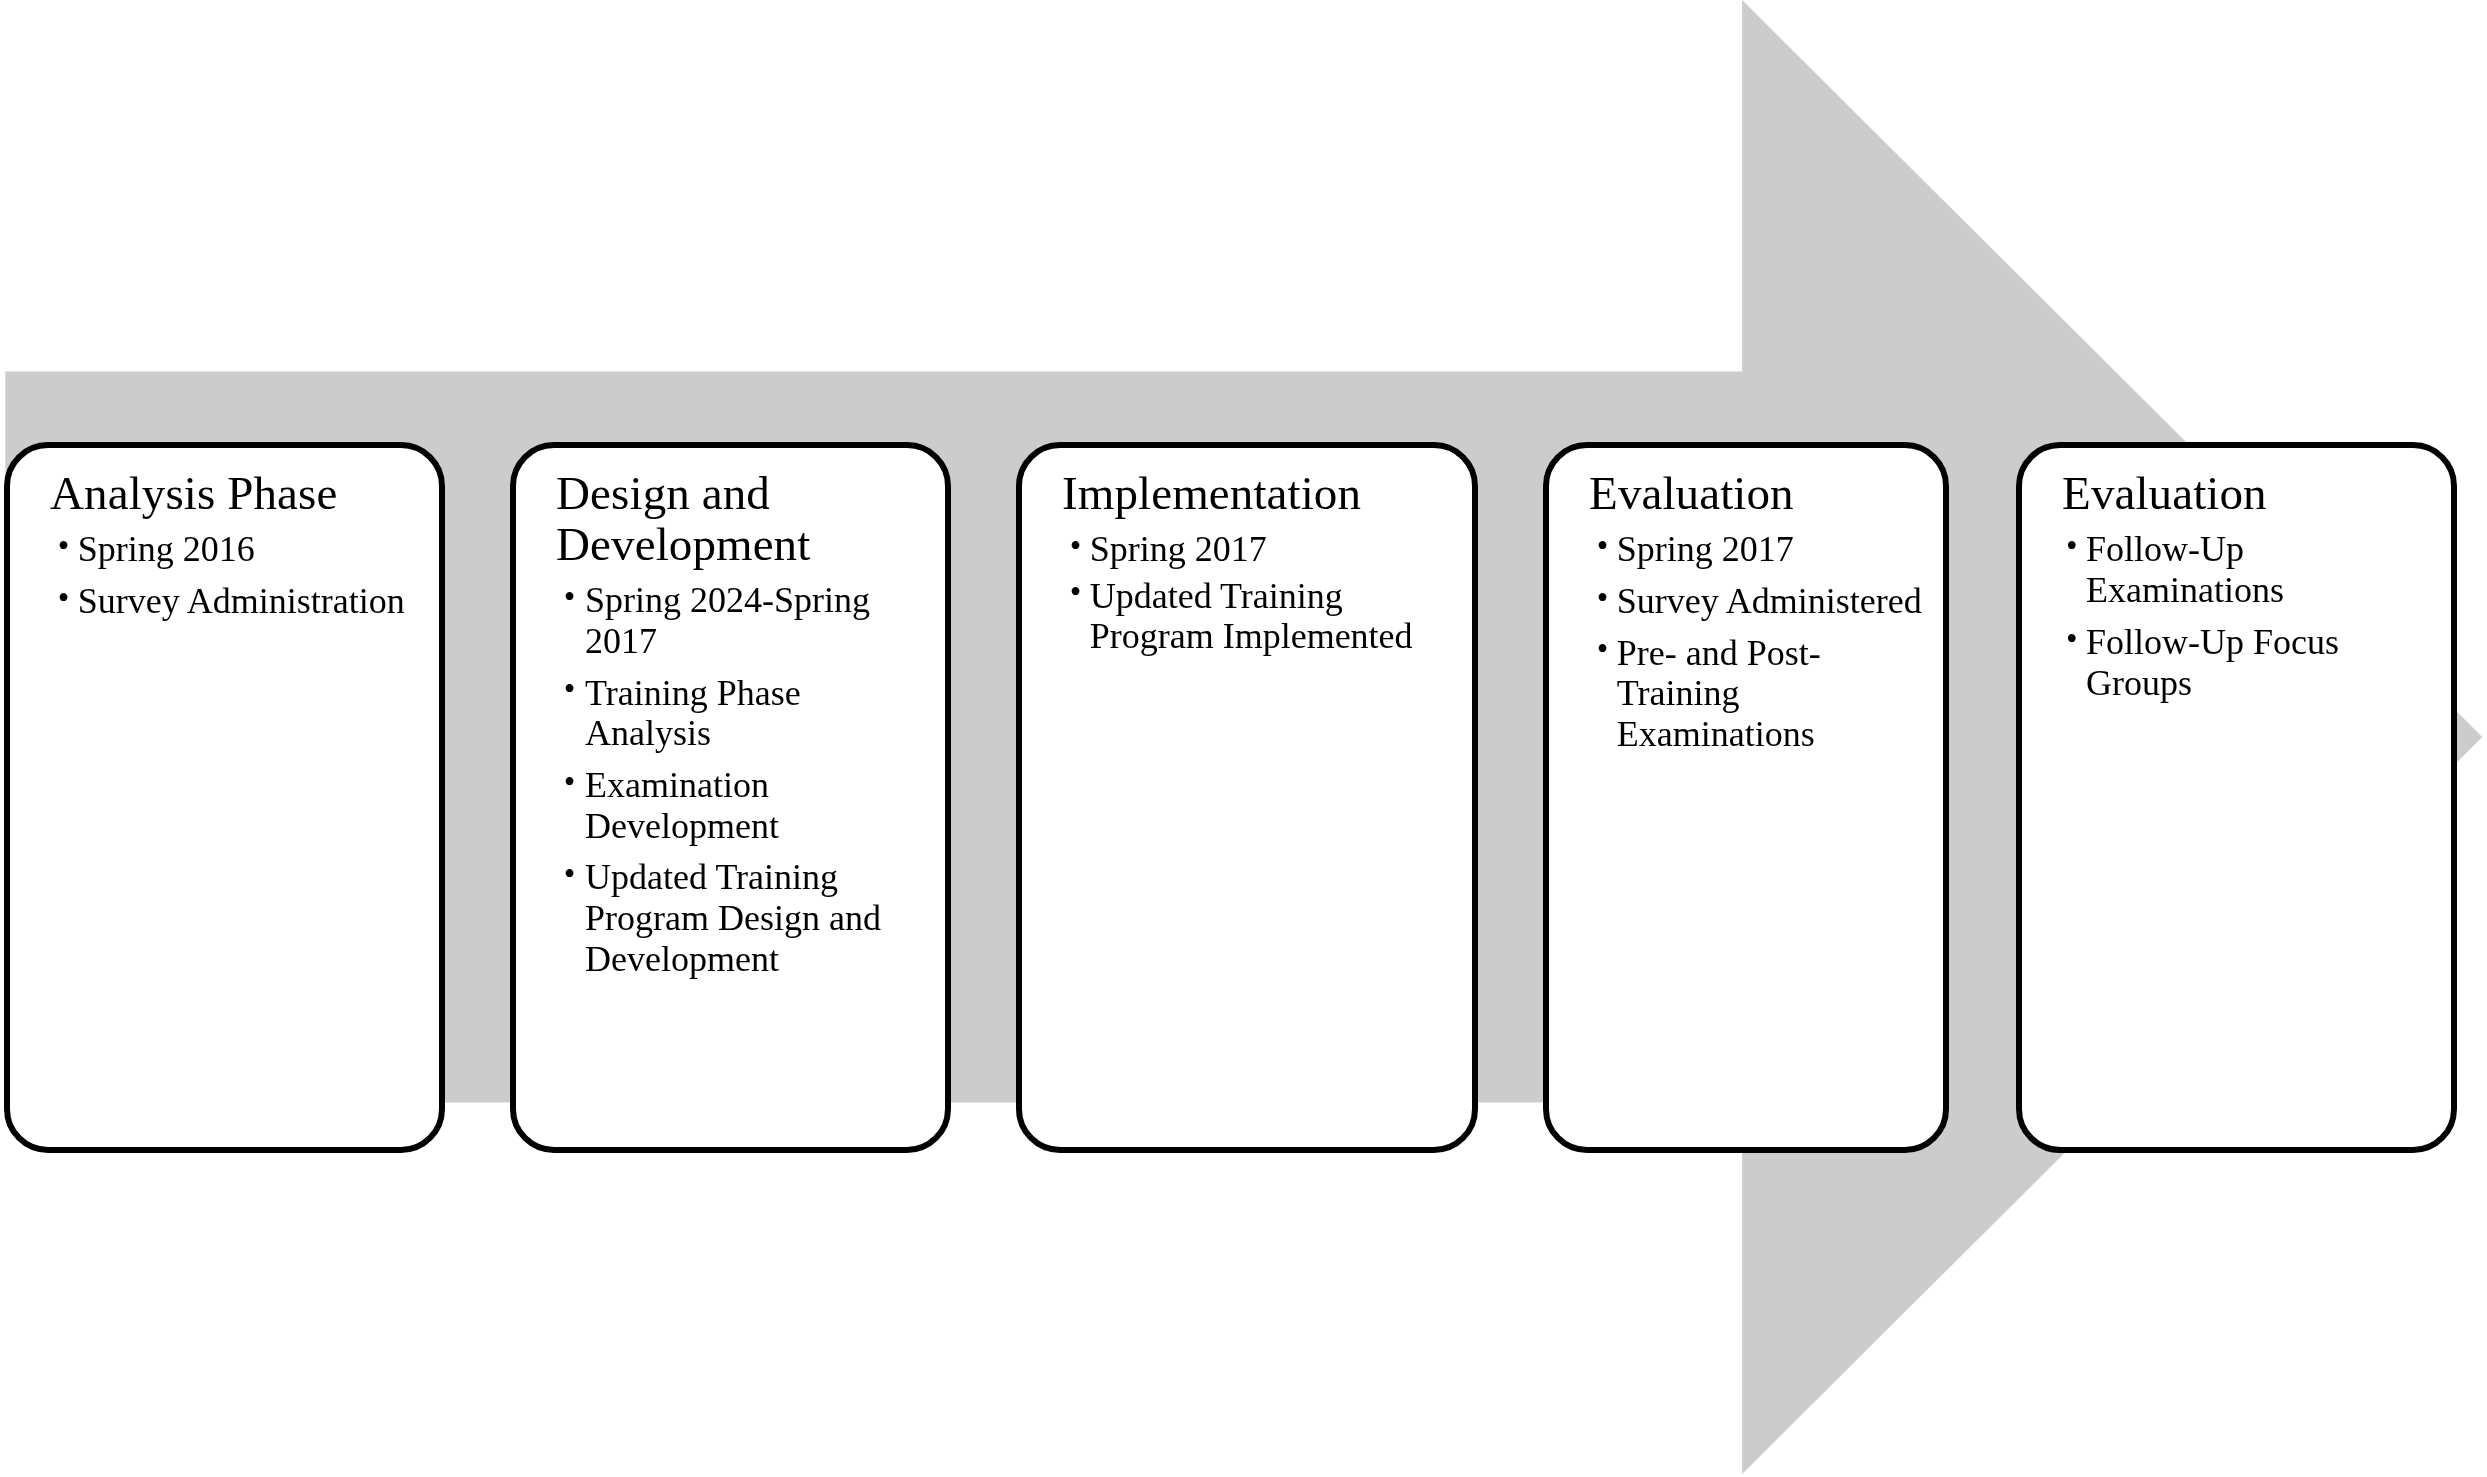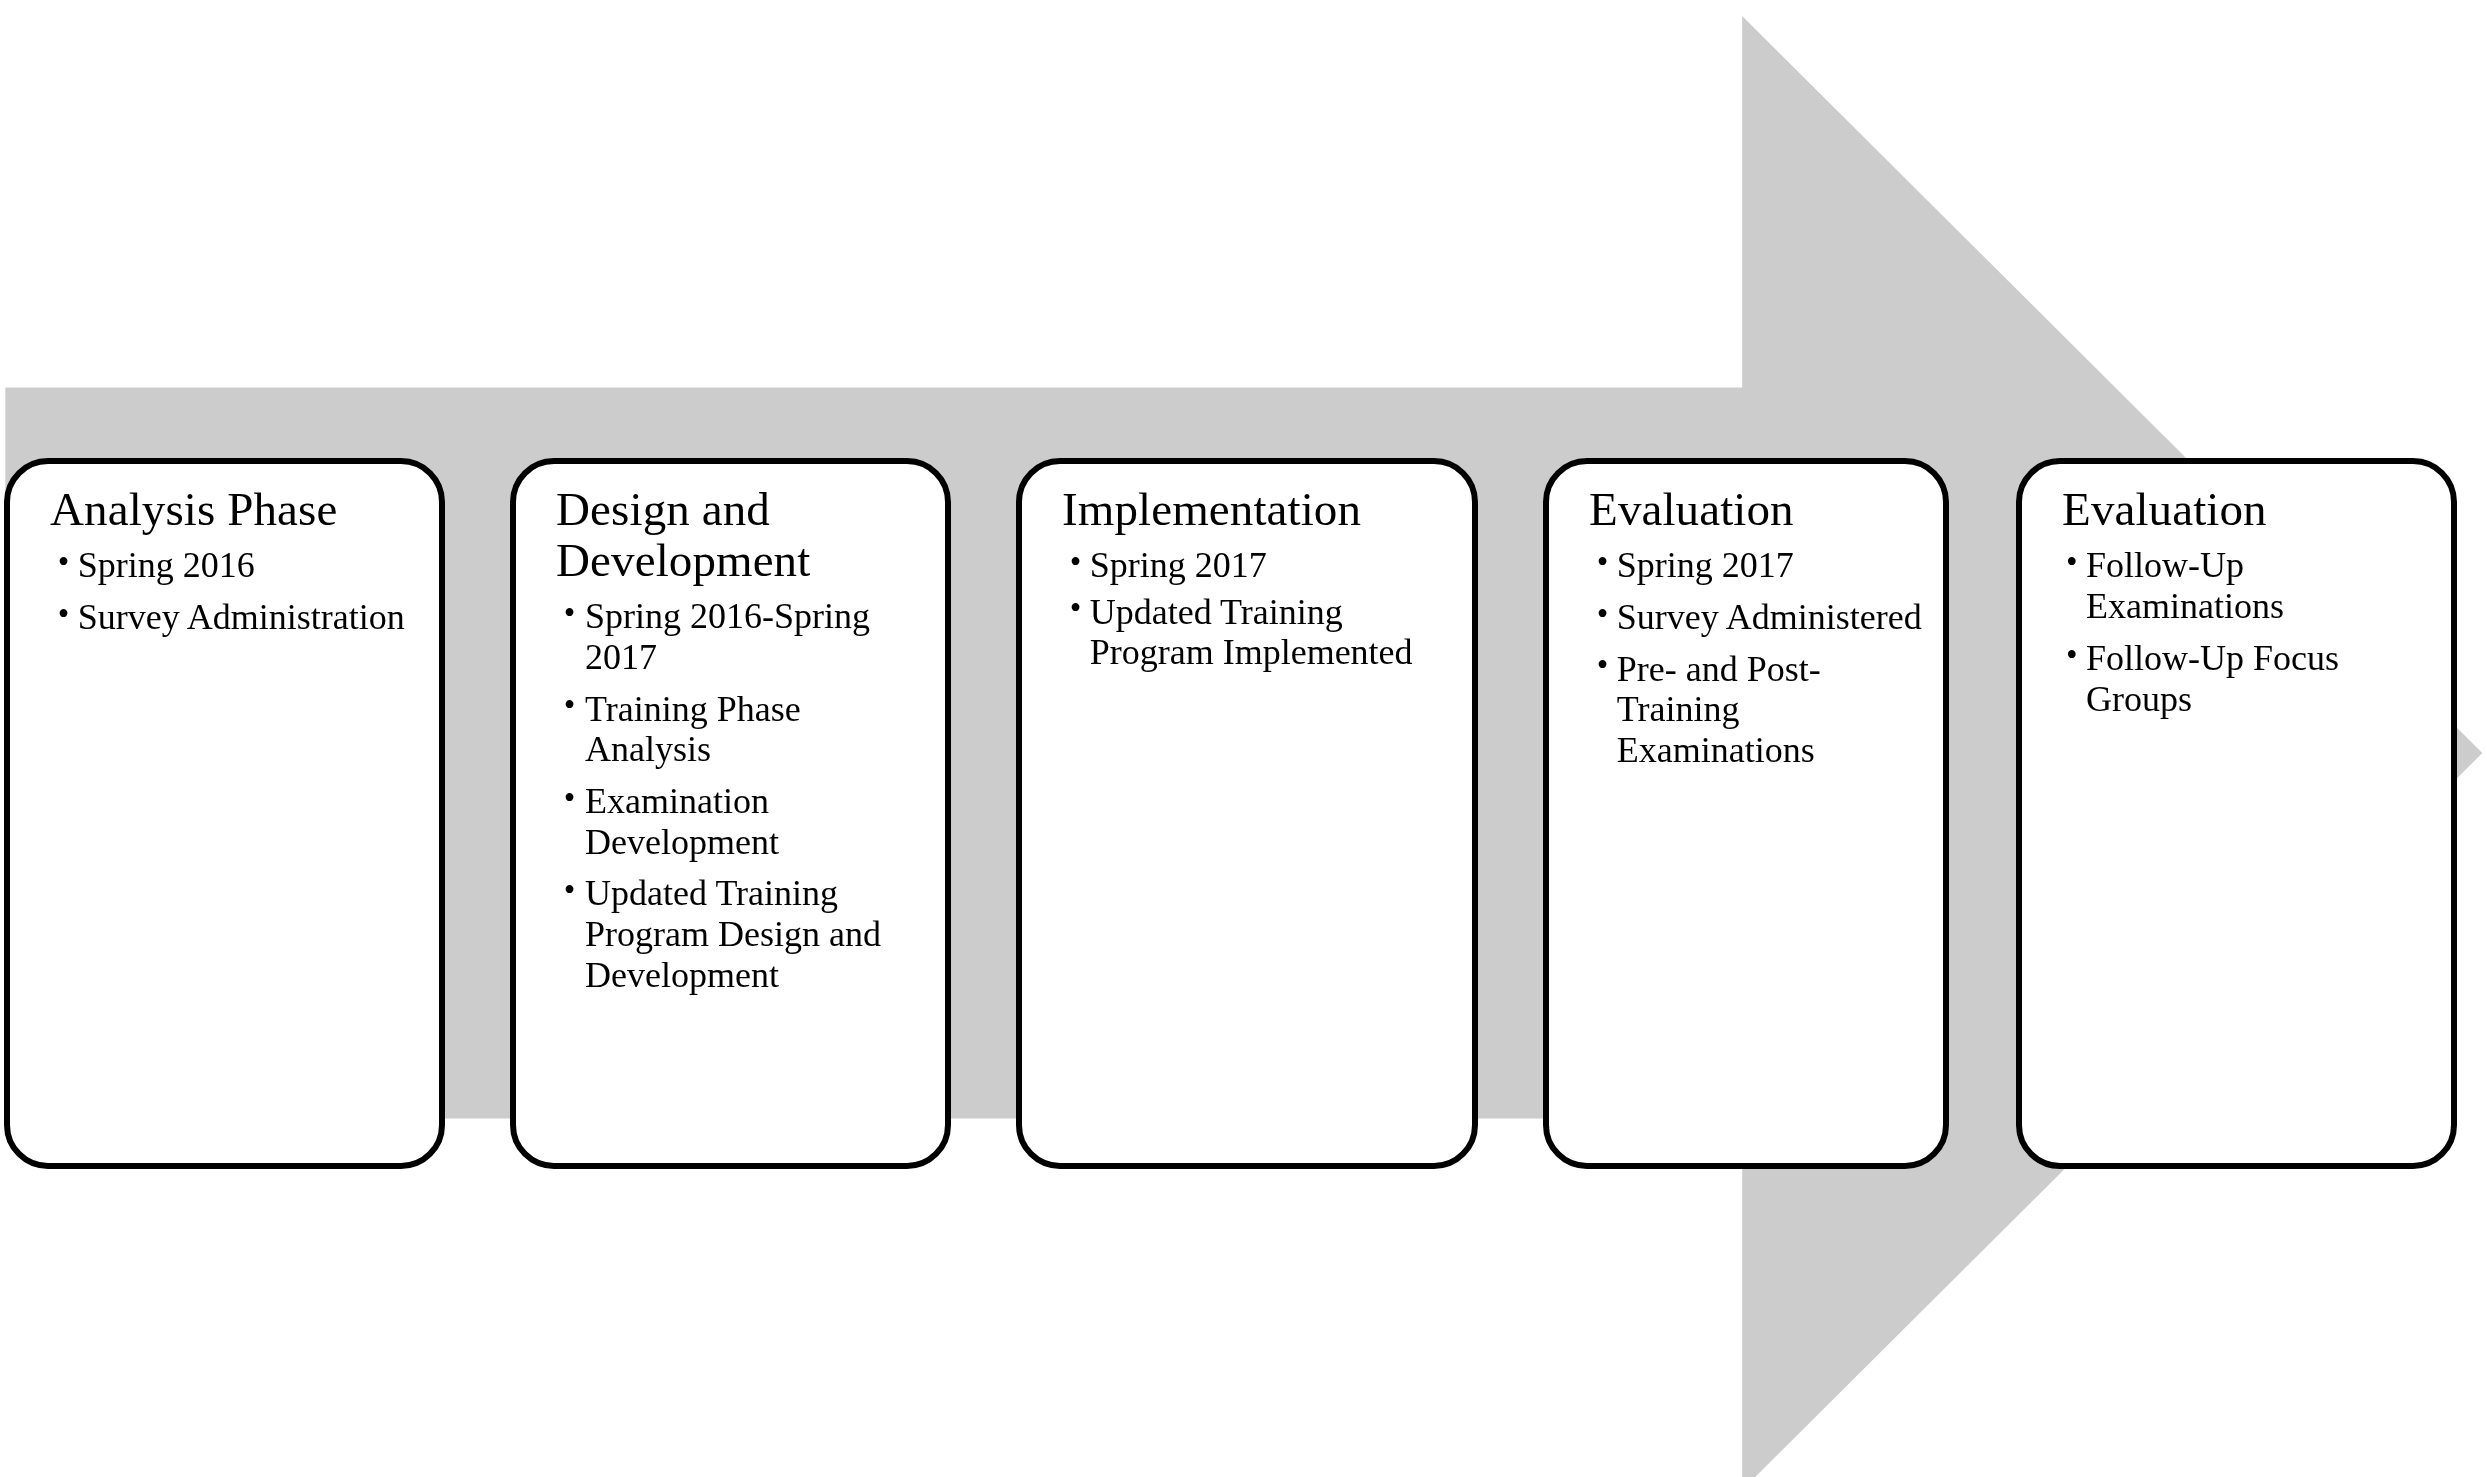--- a/index.html
+++ b/index.html
@@ -3,21 +3,21 @@
 <meta charset="utf-8">
 <style>
   html,body{margin:0;padding:0;}
   body{
     width:2487px;height:1478px;
     background:#ffffff;
     font-family:"Liberation Serif","DejaVu Serif",serif;
     overflow:hidden;
     position:relative;
   }
-  #stage{position:absolute;left:0;top:16px;width:2487px;height:1128px;}
+  #stage{position:absolute;left:0;top:0;width:2487px;height:1128px;}
 
   
   #arrow-shape{
     position:absolute;left:0;top:0;width:2487px;height:1478px;
     z-index:1;
   }
 
   
   #phases{
     position:absolute;
@@ -99,21 +99,21 @@
         <li>Survey Administration</li>
       </ul>
     </div>
 
     <div class="phase-box b2">
       <div class="phase-title">
         <span class="tline">Design and</span>
         <span class="tline">Development</span>
       </div>
       <ul class="bullets">
-        <li>Spring 2016-Spring 2017</li>
+        <li>Spring 2024-Spring 2017</li>
         <li>Training Phase Analysis</li>
         <li>Examination Development</li>
         <li>Updated Training Program Design and Development</li>
       </ul>
     </div>
 
     <div class="phase-box b3">
       <div class="phase-title">
         <span class="tline">Implementation</span>
       </div>

